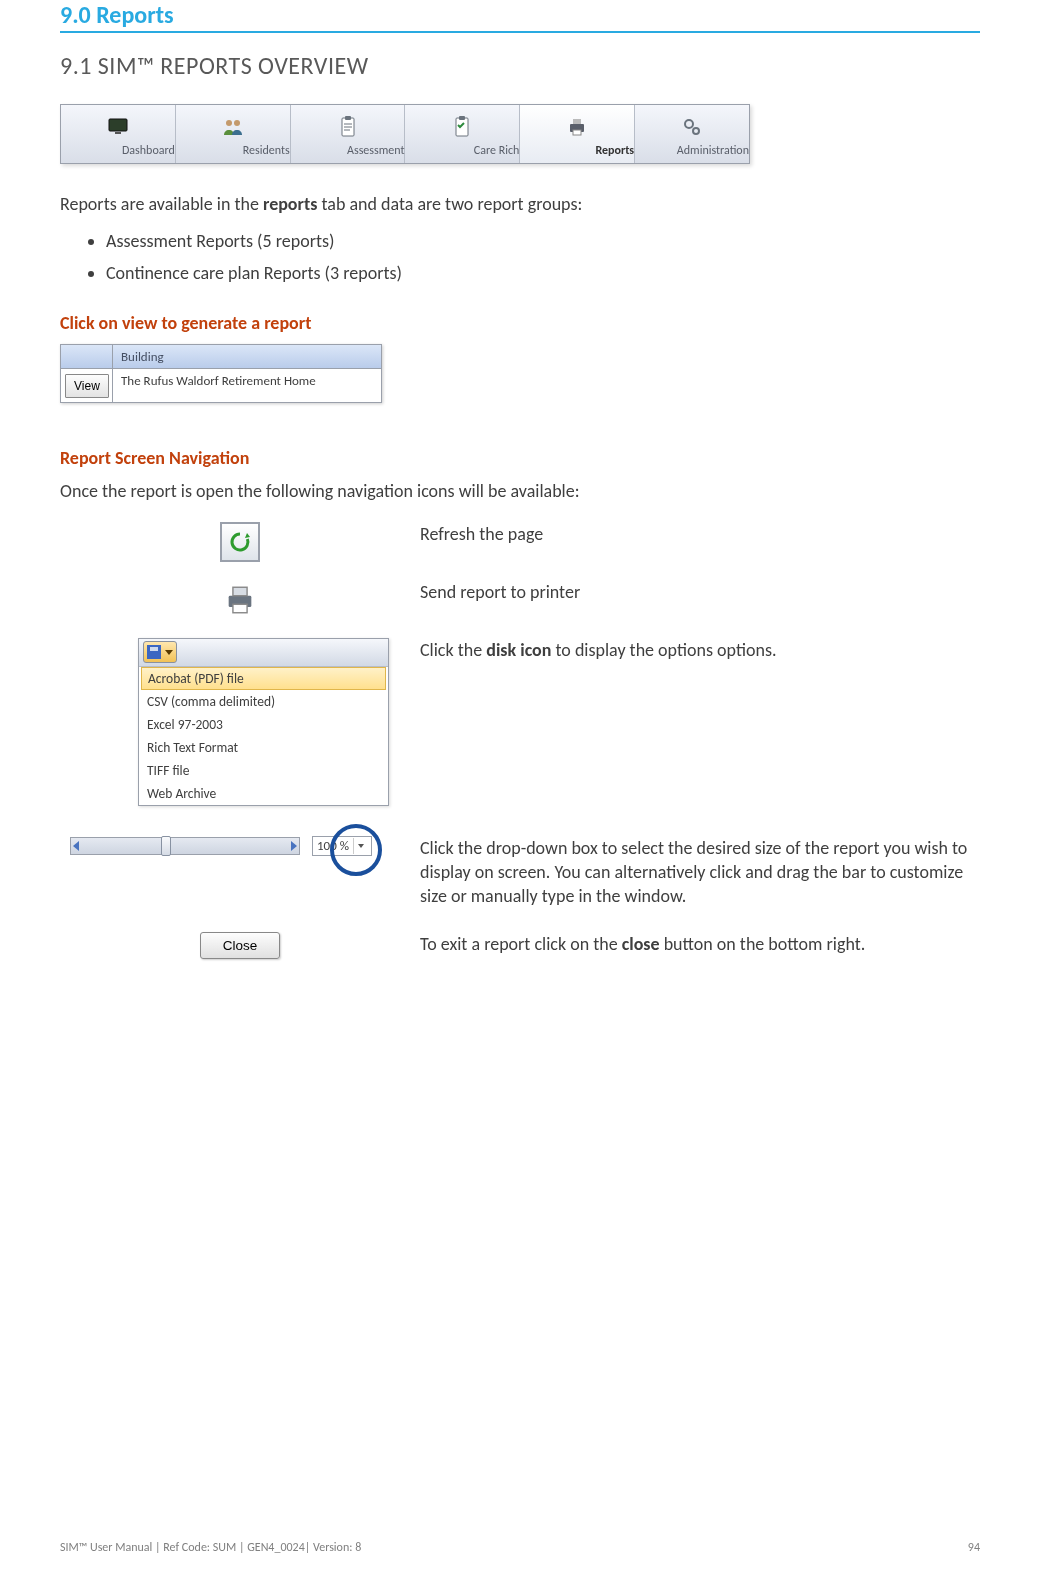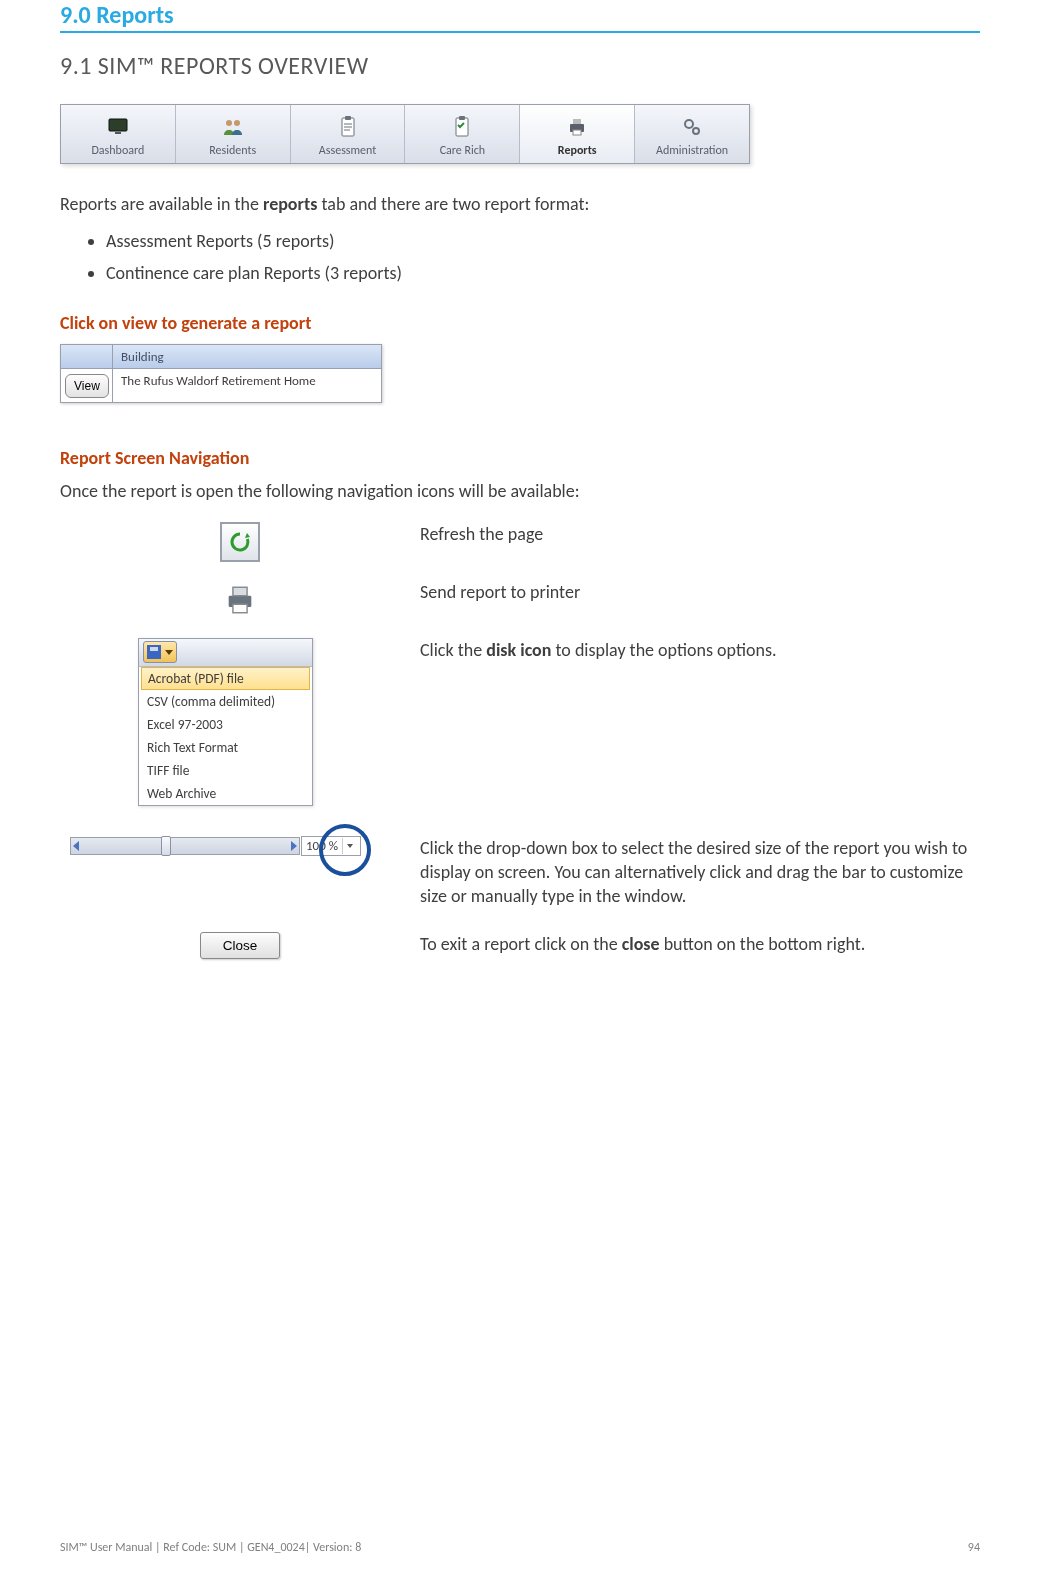--- a/index.html
+++ b/index.html
@@ -32,21 +32,21 @@
   .toolbar {
     display: flex;
     border: 1px solid #9aa0ab;
     background: linear-gradient(#f4f6fb, #d9dee8);
     width: 690px;
     margin-bottom: 28px;
     box-shadow: 2px 2px 4px rgba(0,0,0,0.15);
   }
   .toolbar .tab {
     flex: 1;
-    text-align: center;
+    text-align: right;
     padding: 10px 0 6px;
     border-right: 1px solid #b7bdc8;
     font-size: 12px;
     color: #5a5f6a;
   }
   .toolbar .tab:last-child { border-right: none; }
   .toolbar .tab.active {
     background: linear-gradient(#ffffff,#e8ecf3);
     font-weight: 600;
     color: #333;
@@ -79,21 +79,21 @@
   }
   .viewgrid .cell1 { width: 52px; border-right: 1px solid #9aa0ab; padding: 4px 6px; }
   .viewgrid .cell2 { width: 268px; padding: 4px 8px; font-size: 13px; }
   .viewgrid .body .cell1 {
     padding: 4px 4px;
   }
   .viewgrid button.viewbtn {
     font-size: 12px;
     padding: 4px 8px;
     border: 1px solid #888;
-    border-radius: 6px;
+    border-radius: 1px;
     background: linear-gradient(#fdfdfd,#e3e3e3);
     cursor: pointer;
   }
 
   
   .navrow {
     display: flex;
     align-items: flex-start;
     margin-bottom: 18px;
   }
@@ -115,21 +115,21 @@
     background: linear-gradient(#ffffff,#dfe4ea);
     display:flex; align-items:center; justify-content:center;
   }
   
   .printer-box {
     width: 40px; height: 40px;
     display:flex; align-items:center; justify-content:center;
   }
   
   .savewrap {
-    width: 175px;
+    width: 251px;
     border: 1px solid #9aa0ab;
     background: #fff;
     box-shadow: 1px 1px 3px rgba(0,0,0,0.15);
     font-size: 13.5px;
   }
   .savewrap .diskbar {
     height: 28px;
     background: linear-gradient(#f5f7fb,#d2d9e5);
     border-bottom: 1px solid #b7bdc8;
     display:flex; align-items:center;
@@ -161,21 +161,21 @@
   }
   .savewrap .opt.sel {
     background: linear-gradient(#fff1c8,#ffe08e);
     border:1px solid #e0b64b;
     margin: 0 2px;
     padding: 2px 6px;
   }
 
   
   .zoomwrap {
-    display:flex; align-items:center; gap:1px; position:relative;
+    display:flex; align-items:center; gap:12px; position:relative;
   }
   .sliderbar {
     width: 230px; height: 18px;
     background: linear-gradient(#e5e9f1,#ced5e1);
     border:1px solid #9aa0ab;
     display:flex; align-items:center; justify-content:space-between;
     padding: 0 2px;
     position:relative;
   }
   .sliderbar .thumb {
@@ -285,21 +285,21 @@
   <div class="tab">
     <svg class="icn" viewBox="0 0 24 24">
         <circle cx="9" cy="9" r="4" fill="none" stroke="#6a737d" stroke-width="2"></circle>
         <circle cx="16" cy="16" r="3" fill="none" stroke="#6a737d" stroke-width="2"></circle>
       </svg>
     <span>Administration</span>
   </div>
 </div>
 
 <p class="body">
-  <span>Reports are available in the </span><span class="strong">reports</span><span> tab and there are two report format:</span>
+  <span>Reports are available in the </span><span class="strong">reports</span><span> tab and data are two report groups:</span>
 </p>
 <ul class="bullets">
   <li>Assessment Reports  (5 reports)</li>
   <li>Continence care plan Reports  (3 reports)</li>
 </ul>
 
 <p class="blue-head">Click on view to generate a report</p>
 <div class="viewgrid">
   <div class="row hdr">
     <div class="cell1"></div>

